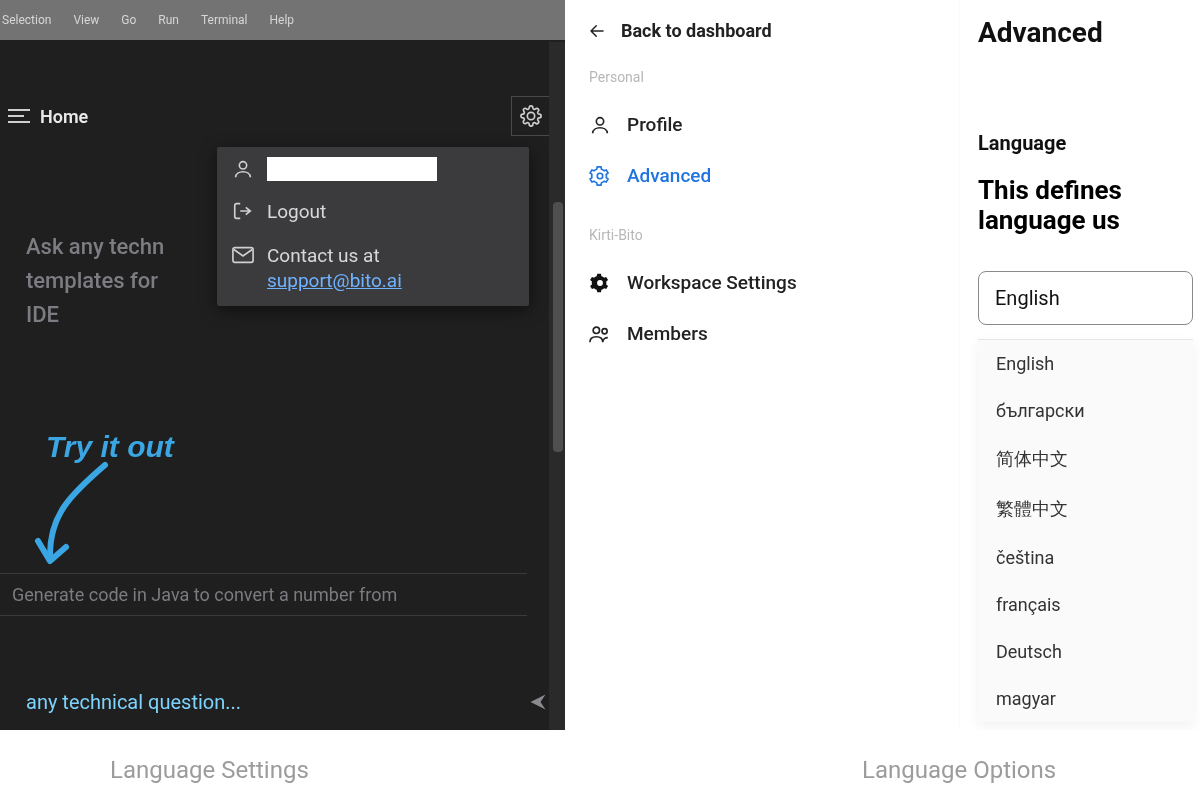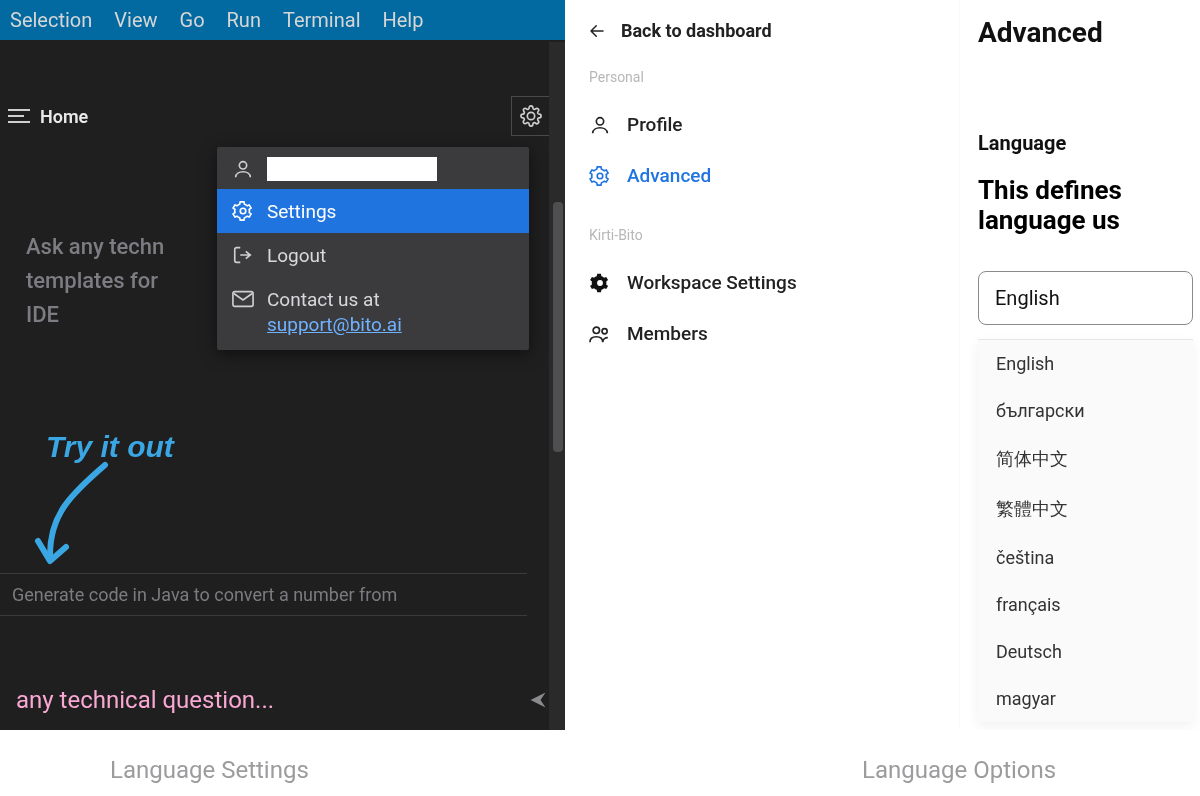--- a/index.html
+++ b/index.html
@@ -16,26 +16,26 @@
   .ide {
     width: 565px;
     height: 100%;
     background: #1f1f1f;
     color: #cfcfd1;
     position: relative;
     overflow: hidden;
   }
   .menubar {
     height: 40px;
-    background: #0369a1;
+    background: #737373;
     display: flex;
     align-items: center;
     gap: 22px;
-    padding-left: 10px;
-    font-size: 20px;
+    padding-left: 2px;
+    font-size: 12px;
     color: #d6d6d6;
   }
   .menubar span { cursor: default; }
   .ide-header {
     height: 52px;
     margin-top: 50px;
     display: flex;
     align-items: center;
     padding: 0 14px 0 8px;
   }
@@ -65,23 +65,23 @@
     font-style: italic;
     font-size: 30px;
   }
   .arrow { position: absolute; left: 10px; top: 455px; }
   .suggest-card {
     position: absolute; left: 0; top: 573px; right: 38px;
     border: 1px solid #3a3a3d; padding: 10px 12px;
     color: #7b7b80; font-size: 18px; border-right: none; border-left: none;
   }
   .ask-row {
-    position: absolute; left: 0; right: 0; bottom: 6px;
+    position: absolute; left: 10px; right: 0; bottom: 6px;
     display: flex; align-items: center; padding: 10px 16px;
-    color: #f9a8d4; font-size: 24px;
+    color: #7dd3fc; font-size: 20px;
   }
   .ask-row .send { margin-left: auto; color: #8a8a8f; }
   .scroll-gutter {
     position: absolute; right: 0; top: 42px; bottom: 0; width: 16px;
     background: #2a2a2b;
   }
   .scroll-thumb {
     position: absolute; right: 2px; top: 160px; width: 10px; height: 250px;
     background: #4f4f52; border-radius: 4px;
   }
@@ -223,29 +223,20 @@
     </div>
 
     <div class="dd">
       <div class="dd-item profile">
         <span class="icon">
           <svg width="22" height="22" viewBox="0 0 24 24">
               <path fill="none" stroke="#cfcfd1" stroke-width="1.8" d="M12 12a4 4 0 100-8 4 4 0 000 8zm-8 9c0-4 4-6 8-6s8 2 8 6"></path>
             </svg>
         </span>
         <span class="redact"></span>
-      </div>
-      <div class="dd-item active">
-        <span class="icon">
-          <svg width="22" height="22" viewBox="0 0 24 24">
-              <circle cx="12" cy="12" r="3" fill="none" stroke="#fff" stroke-width="1.8"></circle>
-              <path fill="none" stroke="#fff" stroke-width="1.8" d="M19 12a7 7 0 00-.2-1.7l2-1.5-2-3.4-2.3.9a7 7 0 00-2.9-1.7L13 2h-4l-.6 2.6a7 7 0 00-2.9 1.7l-2.3-.9-2 3.4 2 1.5A7 7 0 003 12c0 .6.1 1.1.2 1.7l-2 1.5 2 3.4 2.3-.9a7 7 0 002.9 1.7L9 22h4l.6-2.6a7 7 0 002.9-1.7l2.3.9 2-3.4-2-1.5c.1-.6.2-1.1.2-1.7z"></path>
-            </svg>
-        </span>
-        <span>Settings</span>
       </div>
       <div class="dd-item">
         <span class="icon">
           <svg width="22" height="22" viewBox="0 0 24 24">
               <path fill="none" stroke="#cfcfd1" stroke-width="1.8" d="M9 4h-4a2 2 0 00-2 2v12a2 2 0 002 2h4M15 16l5-4-5-4M20 12H9"></path>
             </svg>
         </span>
         <span>Logout</span>
       </div>
       <div class="dd-item dd-contact">

